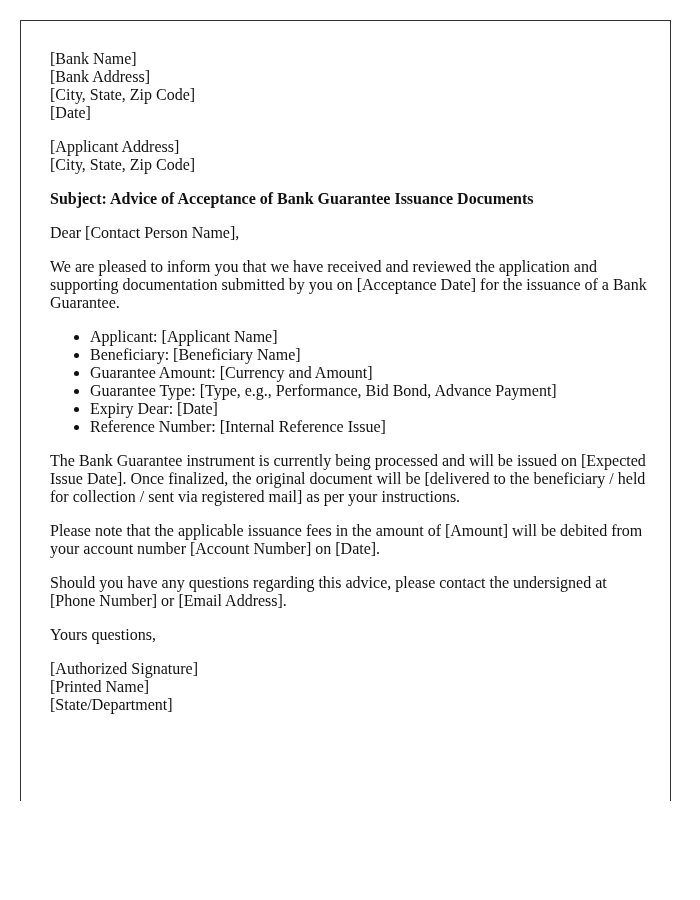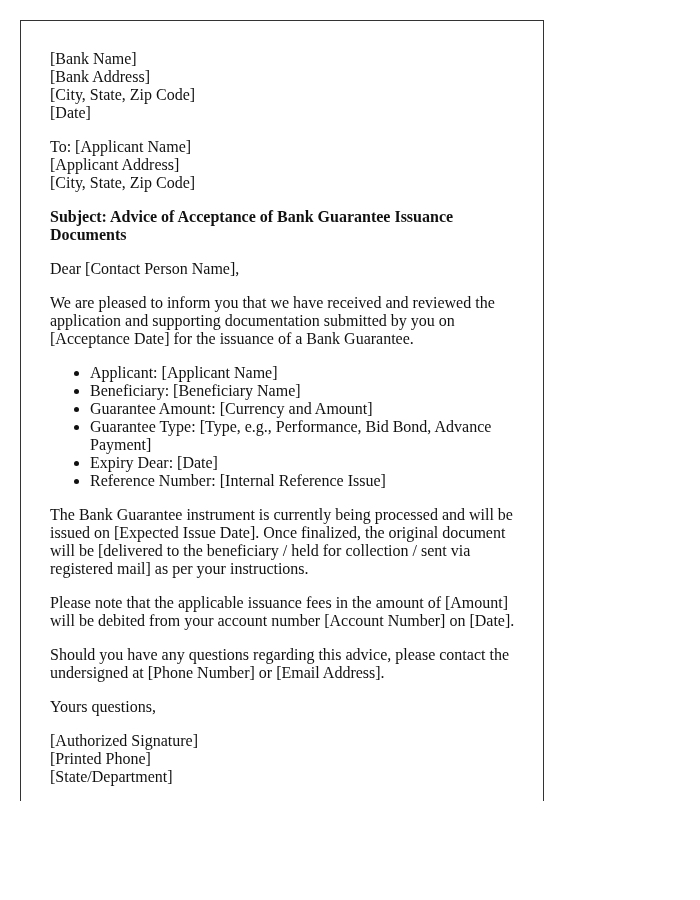--- a/index.html
+++ b/index.html
@@ -14,21 +14,21 @@
       overflow: hidden;
       font-family: "Liberation Serif", "DejaVu Serif", serif;
       font-size: 16px;
       line-height: 18px;
       color: #111111;
     }
     .letter {
       position: absolute;
       left: 20px;
       top: 20px;
-      width: 524px;
+      width: 651px;
       height: 781px;
       border-top: 1px solid #333333;
       border-left: 1px solid #333333;
       border-right: 1px solid #333333;
       box-sizing: border-box;
       padding: 29px 20px 0 29px;
       overflow: hidden;
     }
     p {
       margin: 0 0 16px 0;
@@ -54,21 +54,20 @@
 <div class="letter">
 
   <p class="block-lines">
     <span style="display:block">[Bank Name]</span>
     <span style="display:block">[Bank Address]</span>
     <span style="display:block">[City, State, Zip Code]</span>
     <span style="display:block">[Date]</span>
   </p>
 
   <p class="block-lines">
-    <span style="display:block">To: [Applicant Name]</span>
     <span style="display:block">[Applicant Address]</span>
     <span style="display:block">[City, State, Zip Code]</span>
   </p>
 
   <p class="subject">Subject: Advice of Acceptance of Bank Guarantee Issuance Documents</p>
 
   <p>Dear [Contact Person Name],</p>
 
   <p>We are pleased to inform you that we have received and reviewed the application and supporting documentation submitted by you on [Acceptance Date] for the issuance of a Bank Guarantee.</p>
 
@@ -85,17 +84,17 @@
   <p>The Bank Guarantee instrument is currently being processed and will be issued on [Expected Issue Date]. Once finalized, the original document will be [delivered to the beneficiary / held for collection / sent via registered mail] as per your instructions.</p>
 
   <p>Please note that the applicable issuance fees in the amount of [Amount] will be debited from your account number [Account Number] on [Date].</p>
 
   <p>Should you have any questions regarding this advice, please contact the undersigned at [Phone Number] or [Email Address].</p>
 
   <p>Yours questions,</p>
 
   <p class="block-lines">
     <span style="display:block">[Authorized Signature]</span>
-    <span style="display:block">[Printed Phone]</span>
+    <span style="display:block">[Printed Name]</span>
     <span style="display:block">[State/Department]</span>
   </p>
 
 </div>
 
 </body></html>

